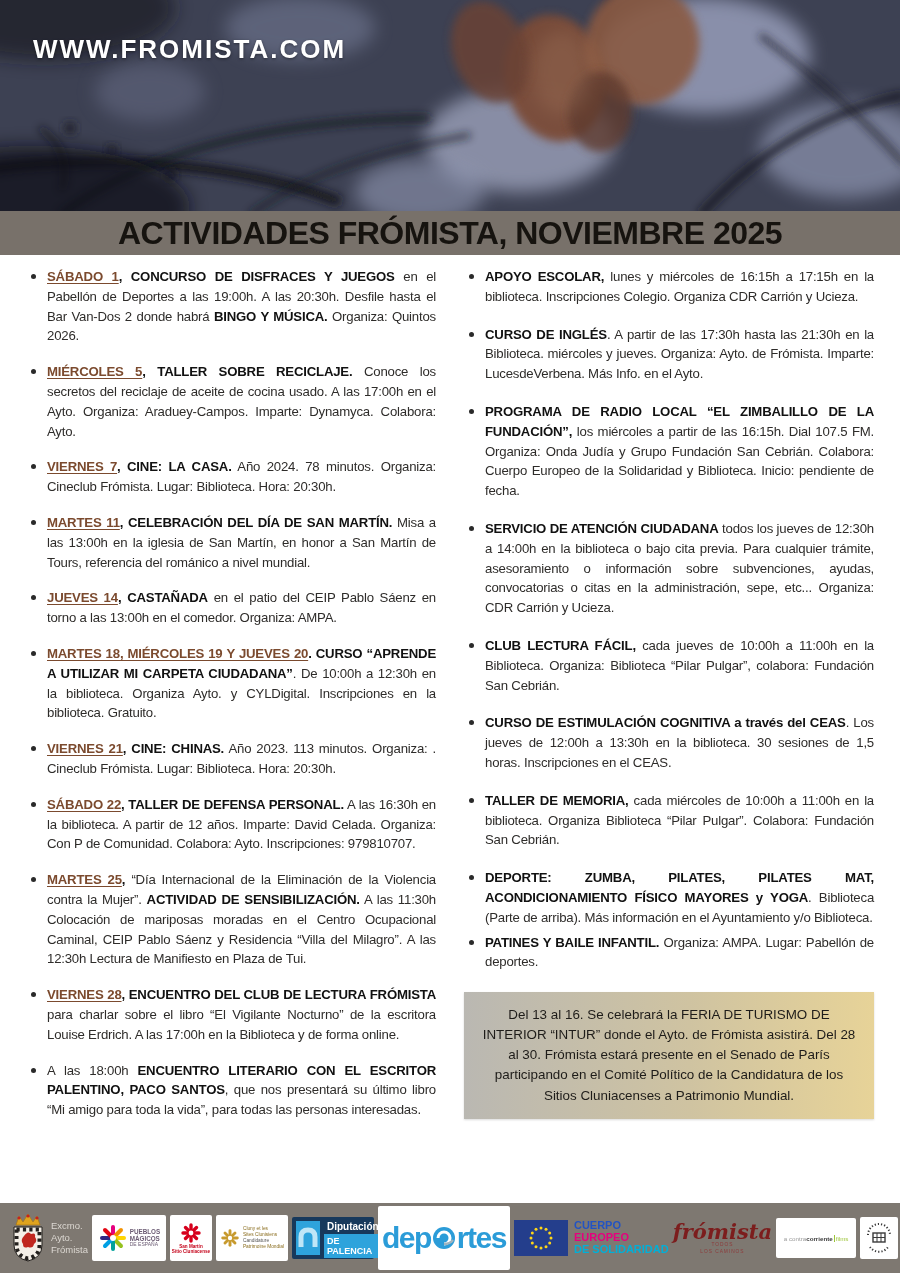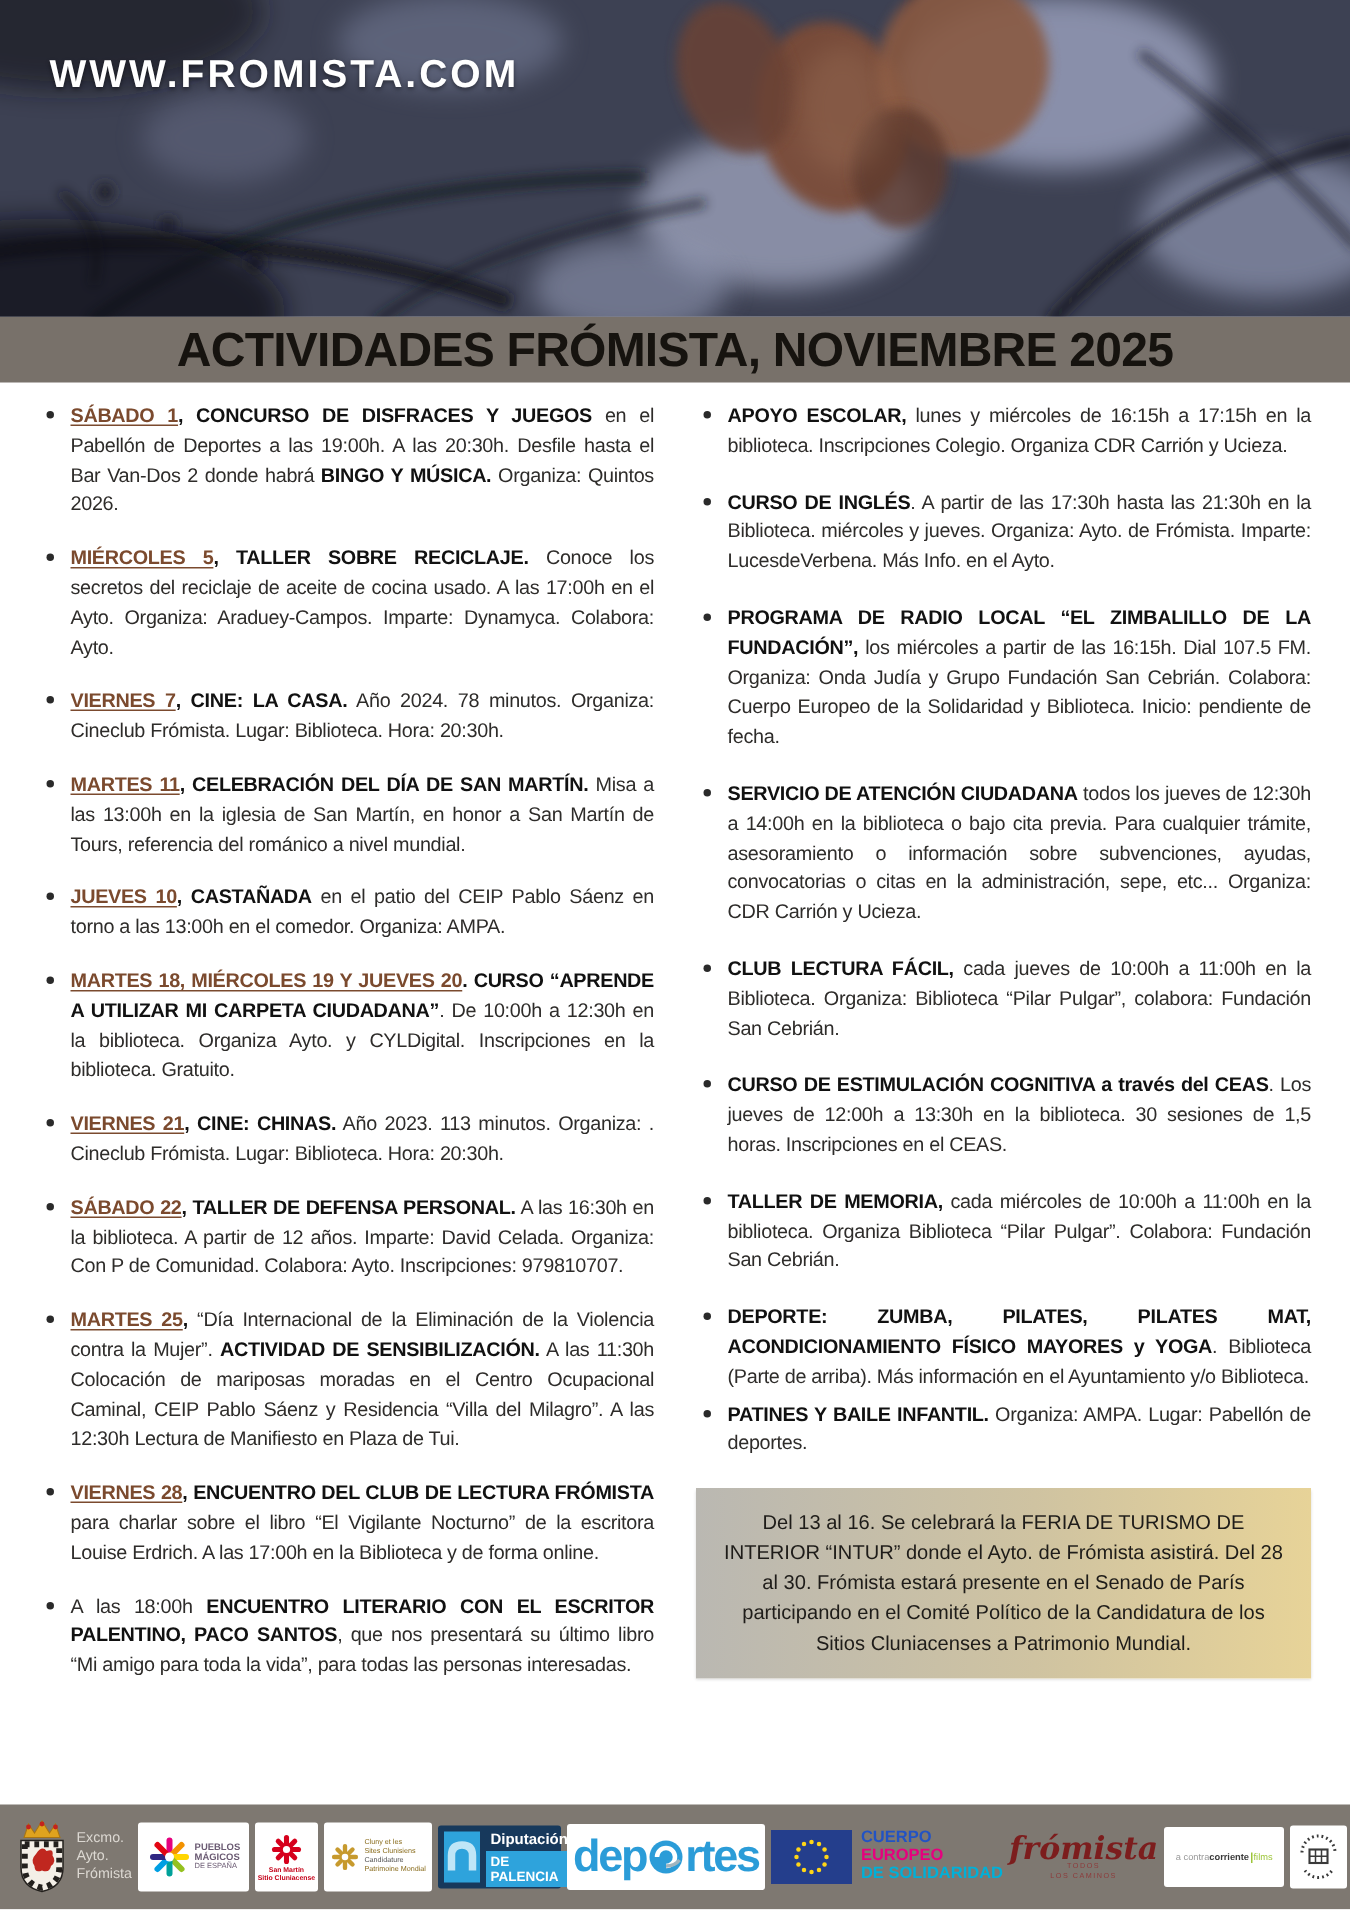--- a/index.html
+++ b/index.html
@@ -44,21 +44,21 @@
   .sm-box { width:42px; height:46px; flex-direction:column; }
   .sm-text { font-size:4.6px; color:#c40018; font-weight:700; line-height:1.2; text-align:center; }
   .cl-box { width:72px; height:46px; gap:3px; }
   .cl-text { font-size:4.8px; color:#8a6d1e; line-height:1.3; }
   .cl-text .dark { color:#555; }
   .dip-box { width:82px; height:42px; background:#17395c; border-radius:2px; display:flex; align-items:center; padding:4px; gap:4px; flex:0 0 auto; }
   .dip-arch { width:34px; height:34px; background:#2ea3dc; display:flex; align-items:center; justify-content:center; }
   .dip-words { display:flex; flex-direction:column; flex:1; }
   .dip-words .l1 { color:#fff; font-size:10px; font-weight:700; padding:2px 3px; }
   .dip-words .l2 { color:#fff; font-size:9px; font-weight:700; background:#2ea3dc; padding:2px 3px; }
-  .dep-box { width:132px; height:44px; gap:1px; }
+  .dep-box { width:132px; height:64px; gap:1px; }
   .dep-word { color:#2b9cd8; font-size:30px; font-weight:800; letter-spacing:-1.5px; line-height:1; }
   .eu-group { display:flex; align-items:center; gap:6px; flex:0 0 auto; }
   .eu-words { display:flex; flex-direction:column; line-height:1.08; }
   .eu-words .l1 { color:#2253c4; font-size:11px; font-weight:800; }
   .eu-words .l2 { color:#e6007e; font-size:11px; font-weight:800; }
   .eu-words .l3 { color:#00b0d8; font-size:11px; font-weight:800;text-align:center; }
   .fro-group { display:flex; flex-direction:column; align-items:center; flex:0 0 auto; }
   .fro-word { font-family:"DejaVu Serif", serif; font-weight:700; font-style:italic; font-size:21px; color:#7c1d1d; line-height:1; }
   .fro-sub { font-size:4.8px; color:#8d3b3b; letter-spacing:1px; line-height:1.4; text-align:center; }
   .acc-box { width:80px; height:40px; }
@@ -114,21 +114,21 @@
     <h1>ACTIVIDADES FRÓMISTA, NOVIEMBRE 2025</h1>
   </div>
 
   <div class="content">
     <div class="col col-left">
       <ul class="event-list">
           <li class="event-item"><span class="seg-day">SÁBADO 1</span><span class="seg-b">, CONCURSO  DE DISFRACES Y JUEGOS</span><span class="seg-n"> en el Pabellón de Deportes a las 19:00h. A las 20:30h. Desfile hasta el Bar Van-Dos 2 donde habrá </span><span class="seg-b">BINGO Y MÚSICA.</span><span class="seg-n"> Organiza: Quintos 2026.</span></li>
           <li class="event-item"><span class="seg-day">MIÉRCOLES 5</span><span class="seg-b">, TALLER SOBRE RECICLAJE.</span><span class="seg-n"> Conoce los secretos del reciclaje de aceite de cocina usado. A las 17:00h en el Ayto. Organiza: Araduey-Campos. Imparte: Dynamyca. Colabora: Ayto.</span></li>
           <li class="event-item"><span class="seg-day">VIERNES 7</span><span class="seg-b">, CINE: LA CASA.</span><span class="seg-n"> Año 2024.  78 minutos. Organiza: Cineclub Frómista. Lugar: Biblioteca. Hora: 20:30h.</span></li>
           <li class="event-item"><span class="seg-day">MARTES 11</span><span class="seg-b">, CELEBRACIÓN DEL DÍA DE SAN MARTÍN.</span><span class="seg-n"> Misa a las 13:00h en la iglesia de San Martín, en honor a San Martín de Tours, referencia del románico a nivel mundial.</span></li>
-          <li class="event-item"><span class="seg-day">JUEVES 10</span><span class="seg-b">, CASTAÑADA</span><span class="seg-n"> en el patio del CEIP Pablo Sáenz en torno a las 13:00h en el comedor. Organiza: AMPA.</span></li>
+          <li class="event-item"><span class="seg-day">JUEVES 14</span><span class="seg-b">, CASTAÑADA</span><span class="seg-n"> en el patio del CEIP Pablo Sáenz en torno a las 13:00h en el comedor. Organiza: AMPA.</span></li>
           <li class="event-item"><span class="seg-day">MARTES 18, MIÉRCOLES 19 Y JUEVES 20</span><span class="seg-b">. CURSO “APRENDE A UTILIZAR MI CARPETA CIUDADANA”</span><span class="seg-n">. De 10:00h a 12:30h en la biblioteca. Organiza Ayto. y CYLDigital. Inscripciones en la biblioteca. Gratuito.</span></li>
           <li class="event-item"><span class="seg-day">VIERNES 21</span><span class="seg-b">, CINE: CHINAS.</span><span class="seg-n"> Año 2023. 113 minutos. Organiza: . Cineclub Frómista. Lugar: Biblioteca. Hora: 20:30h.</span></li>
           <li class="event-item"><span class="seg-day">SÁBADO 22</span><span class="seg-b">, TALLER DE DEFENSA PERSONAL.</span><span class="seg-n"> A las 16:30h en la biblioteca. A partir de 12 años. Imparte: David Celada. Organiza: Con P de Comunidad. Colabora: Ayto. Inscripciones: 979810707.</span></li>
           <li class="event-item"><span class="seg-day">MARTES 25</span><span class="seg-b">,</span><span class="seg-n"> “Día Internacional de la Eliminación de la Violencia contra la Mujer”. </span><span class="seg-b">ACTIVIDAD DE SENSIBILIZACIÓN.</span><span class="seg-n"> A las 11:30h Colocación de mariposas moradas en el Centro Ocupacional Caminal, CEIP Pablo Sáenz y Residencia “Villa del Milagro”. A las 12:30h Lectura de Manifiesto en Plaza de Tui.</span></li>
           <li class="event-item"><span class="seg-day">VIERNES 28</span><span class="seg-b">, ENCUENTRO DEL CLUB DE LECTURA FRÓMISTA</span><span class="seg-n"> para charlar sobre el libro “El Vigilante Nocturno” de la escritora Louise Erdrich.  A las 17:00h en la Biblioteca y de forma online.</span></li>
           <li class="event-item"><span class="seg-n">A las 18:00h </span><span class="seg-b">ENCUENTRO LITERARIO CON EL ESCRITOR PALENTINO, PACO SANTOS</span><span class="seg-n">, que nos presentará su último libro “Mi amigo para toda la vida”, para todas las personas interesadas.</span></li>
         </ul>
     </div>
     <div class="col col-right">
       <ul class="event-list">

